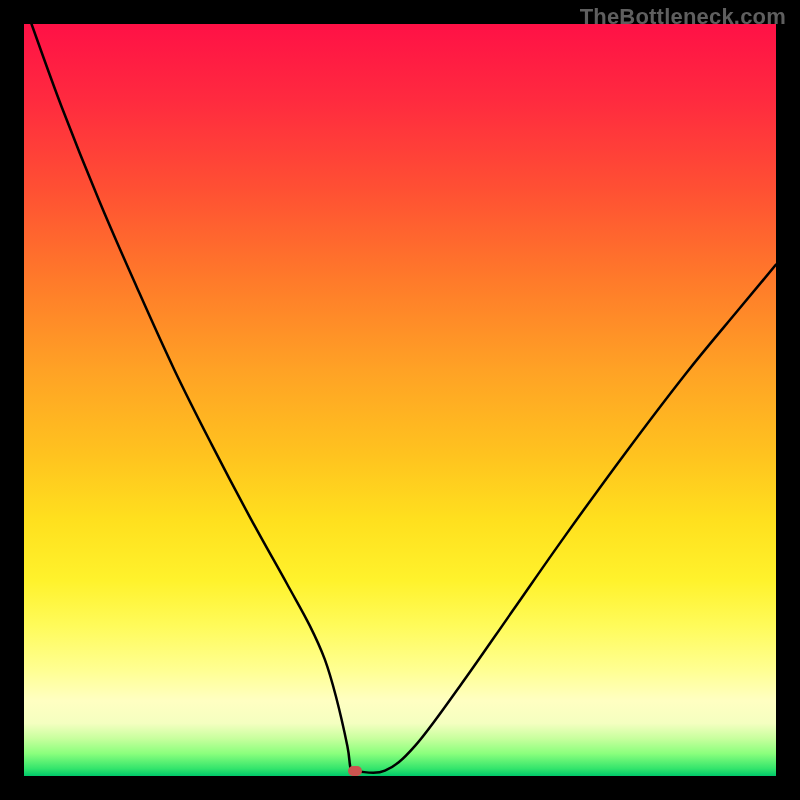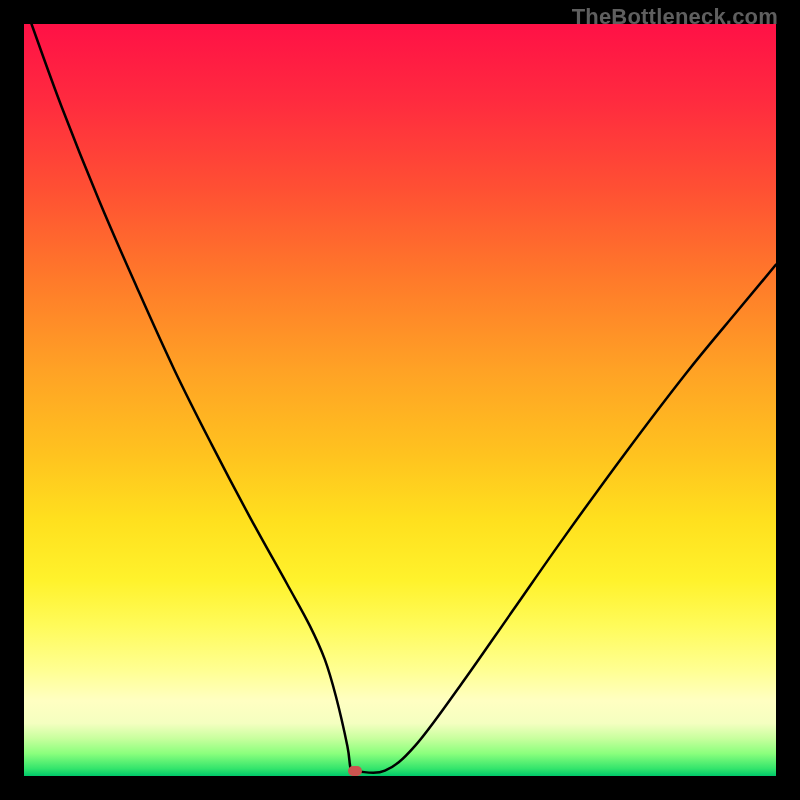--- a/index.html
+++ b/index.html
@@ -6,21 +6,21 @@
   html, body { width: 800px; height: 800px; overflow: hidden; background: #000; }
   .frame {
     position: relative;
     width: 800px;
     height: 800px;
     background: #000;
   }
   .watermark {
     position: absolute;
     top: 4px;
-    right: 22px;
+    right: 14px;
     font-family: Arial, Helvetica, sans-serif;
     font-size: 22px;
     font-weight: 600;
     color: #5f5f5f;
     letter-spacing: 0.2px;
     z-index: 20;
   }
   .plot {
     position: absolute;
     left: 24px;

